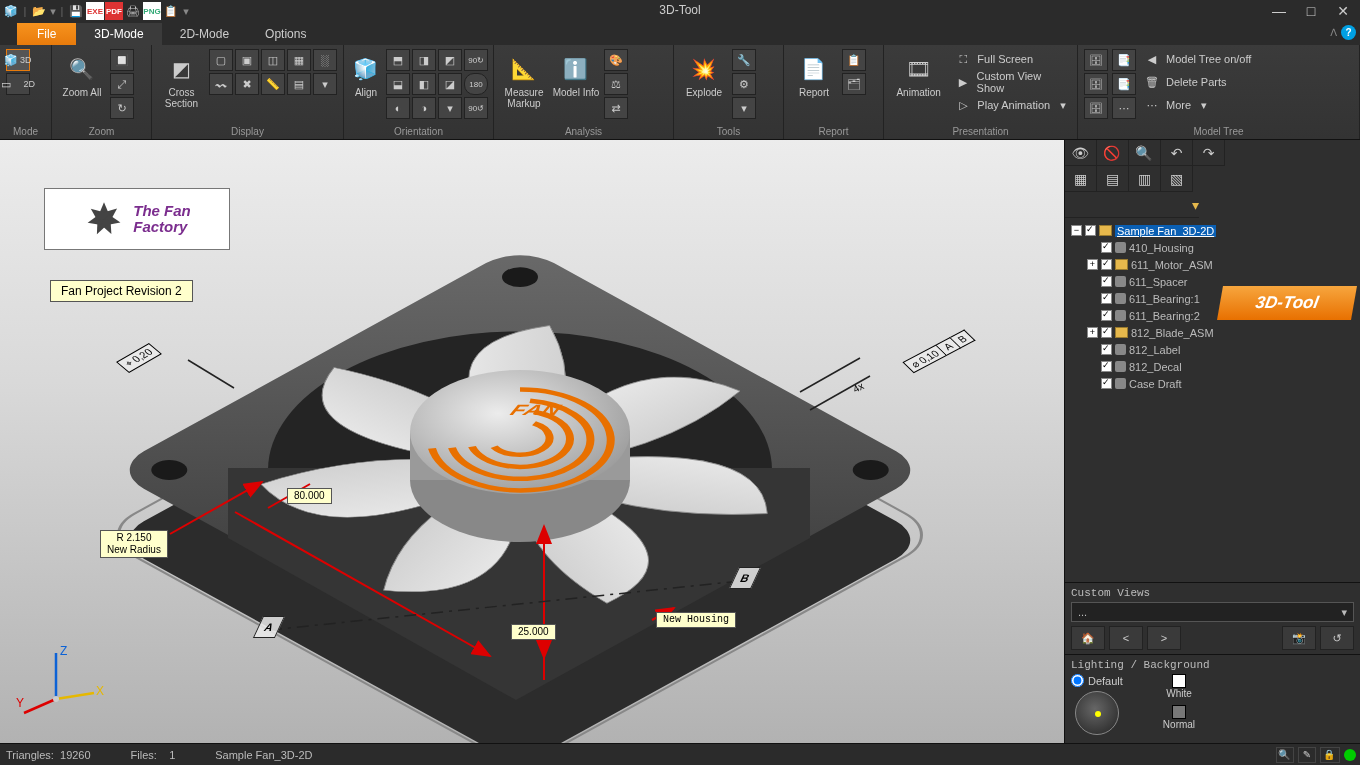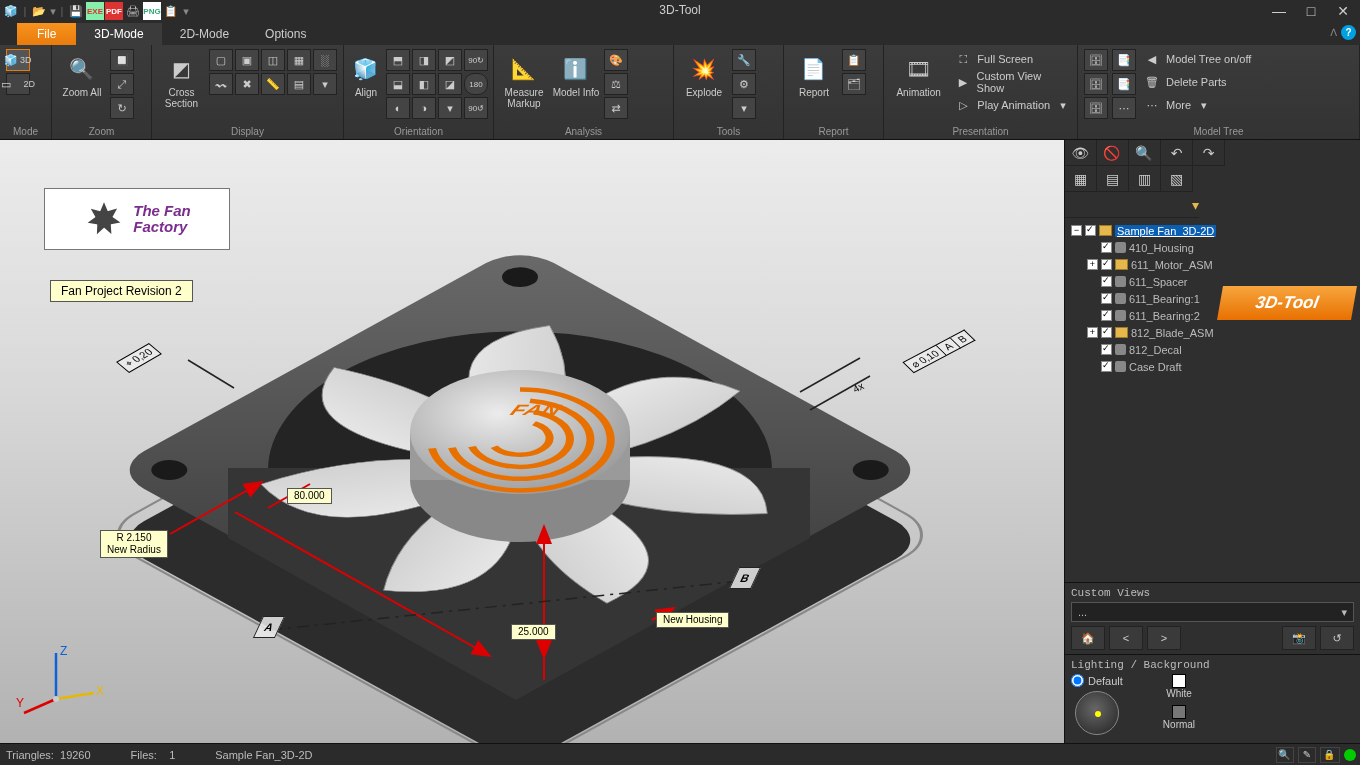--- a/index.html
+++ b/index.html
@@ -87,21 +87,21 @@
 <body>
 
 <div class="titlebar">
   <div class="qat">
     <span class="ic">🧊</span>
     <span class="sep">|</span>
     <span class="ic" style="color:#e6b84c;">📂</span>
       <span class="ic" style="color:#888;width:8px;">▾</span>
     <span class="sep">|</span>
     <span class="ic" style="color:#6ab;">💾</span>
-    <span class="ic" style="color:#d33;font-size:8px;font-weight:bold;background:#86efac;padding:1px;">EXE</span>
+    <span class="ic" style="color:#d33;font-size:8px;font-weight:bold;background:#ffffff;padding:1px;">EXE</span>
     <span class="ic" style="color:#fff;font-size:8px;font-weight:bold;background:#d33;padding:1px;">PDF</span>
     <span class="ic">🖨</span>
     <span class="ic" style="color:#3a7;font-size:8px;font-weight:bold;background:#fff;padding:1px;">PNG</span>
     <span class="ic">📋</span>
     <span class="ic" style="color:#888;width:10px;">▾</span>
   </div>
   <div class="apptitle">3D-Tool</div>
   <div class="winctl">
     <span>—</span>
     <span>□</span>
@@ -408,21 +408,21 @@
       </g>
 
       <g stroke="#222" stroke-width="1.5" stroke-dasharray="12 6 3 6" fill="none">
         <line x1="270" y1="490" x2="750" y2="440"></line>
       </g>
     </svg>
 
     <div class="annot" style="left:100px; top:390px;"><span>R 2.150</span><br><span>New Radius</span></div>
     <div class="annot" style="left:287px; top:348px;">80.000</div>
     <div class="annot" style="left:511px; top:484px;">25.000</div>
-    <div class="annot" style="left:656px; top:472px;">New Housing</div>
+    <div class="annot" style="left:656px; top:472px;font-family:Liberation Mono, monospace;">New Housing</div>
 
     <div style="position:absolute; left:120px; top:210px; transform:rotate(-30deg) skewX(20deg); background:rgba(235,235,235,0.9); border:1px solid #000; font-size:10px; padding:1px 4px; color:#000;">⌖ 0,20</div>
     <div style="position:absolute; right:90px; top:204px; transform:rotate(-28deg) skewX(18deg); display:flex; z-index:6;">
       <div style="background:rgba(235,235,235,0.9); border:1px solid #000; font-size:10px; padding:1px 4px;color:#000;">⌀ 0,10</div>
       <div style="background:rgba(235,235,235,0.9); border:1px solid #000; border-left:none; font-size:10px; padding:1px 4px;color:#000;">A</div>
       <div style="background:rgba(235,235,235,0.9); border:1px solid #000; border-left:none; font-size:10px; padding:1px 4px;color:#000;">B</div>
     </div>
     <div style="position:absolute; right:200px; top:242px; transform:rotate(-28deg); font-size:10px; color:#000;">4x</div>
 
     <div class="sectionAB" style="left:258px; top:476px;">A</div>
@@ -500,20 +500,26 @@
       <div class="tree-row ind1">
           <span class="exp">+</span>
           <span class="cb"></span>
           <span class="folder"></span>
           <span class="name">812_Blade_ASM</span>
         </div>
       <div class="tree-row ind1">
           <span style="width:11px;"></span>
           <span class="cb"></span>
           <span class="part"></span>
+          <span class="name">812_Label</span>
+        </div>
+      <div class="tree-row ind1">
+          <span style="width:11px;"></span>
+          <span class="cb"></span>
+          <span class="part"></span>
           <span class="name">812_Decal</span>
         </div>
       <div class="tree-row ind1">
           <span style="width:11px;"></span>
           <span class="cb"></span>
           <span class="part"></span>
           <span class="name">Case Draft</span>
         </div>
     </div>
 

